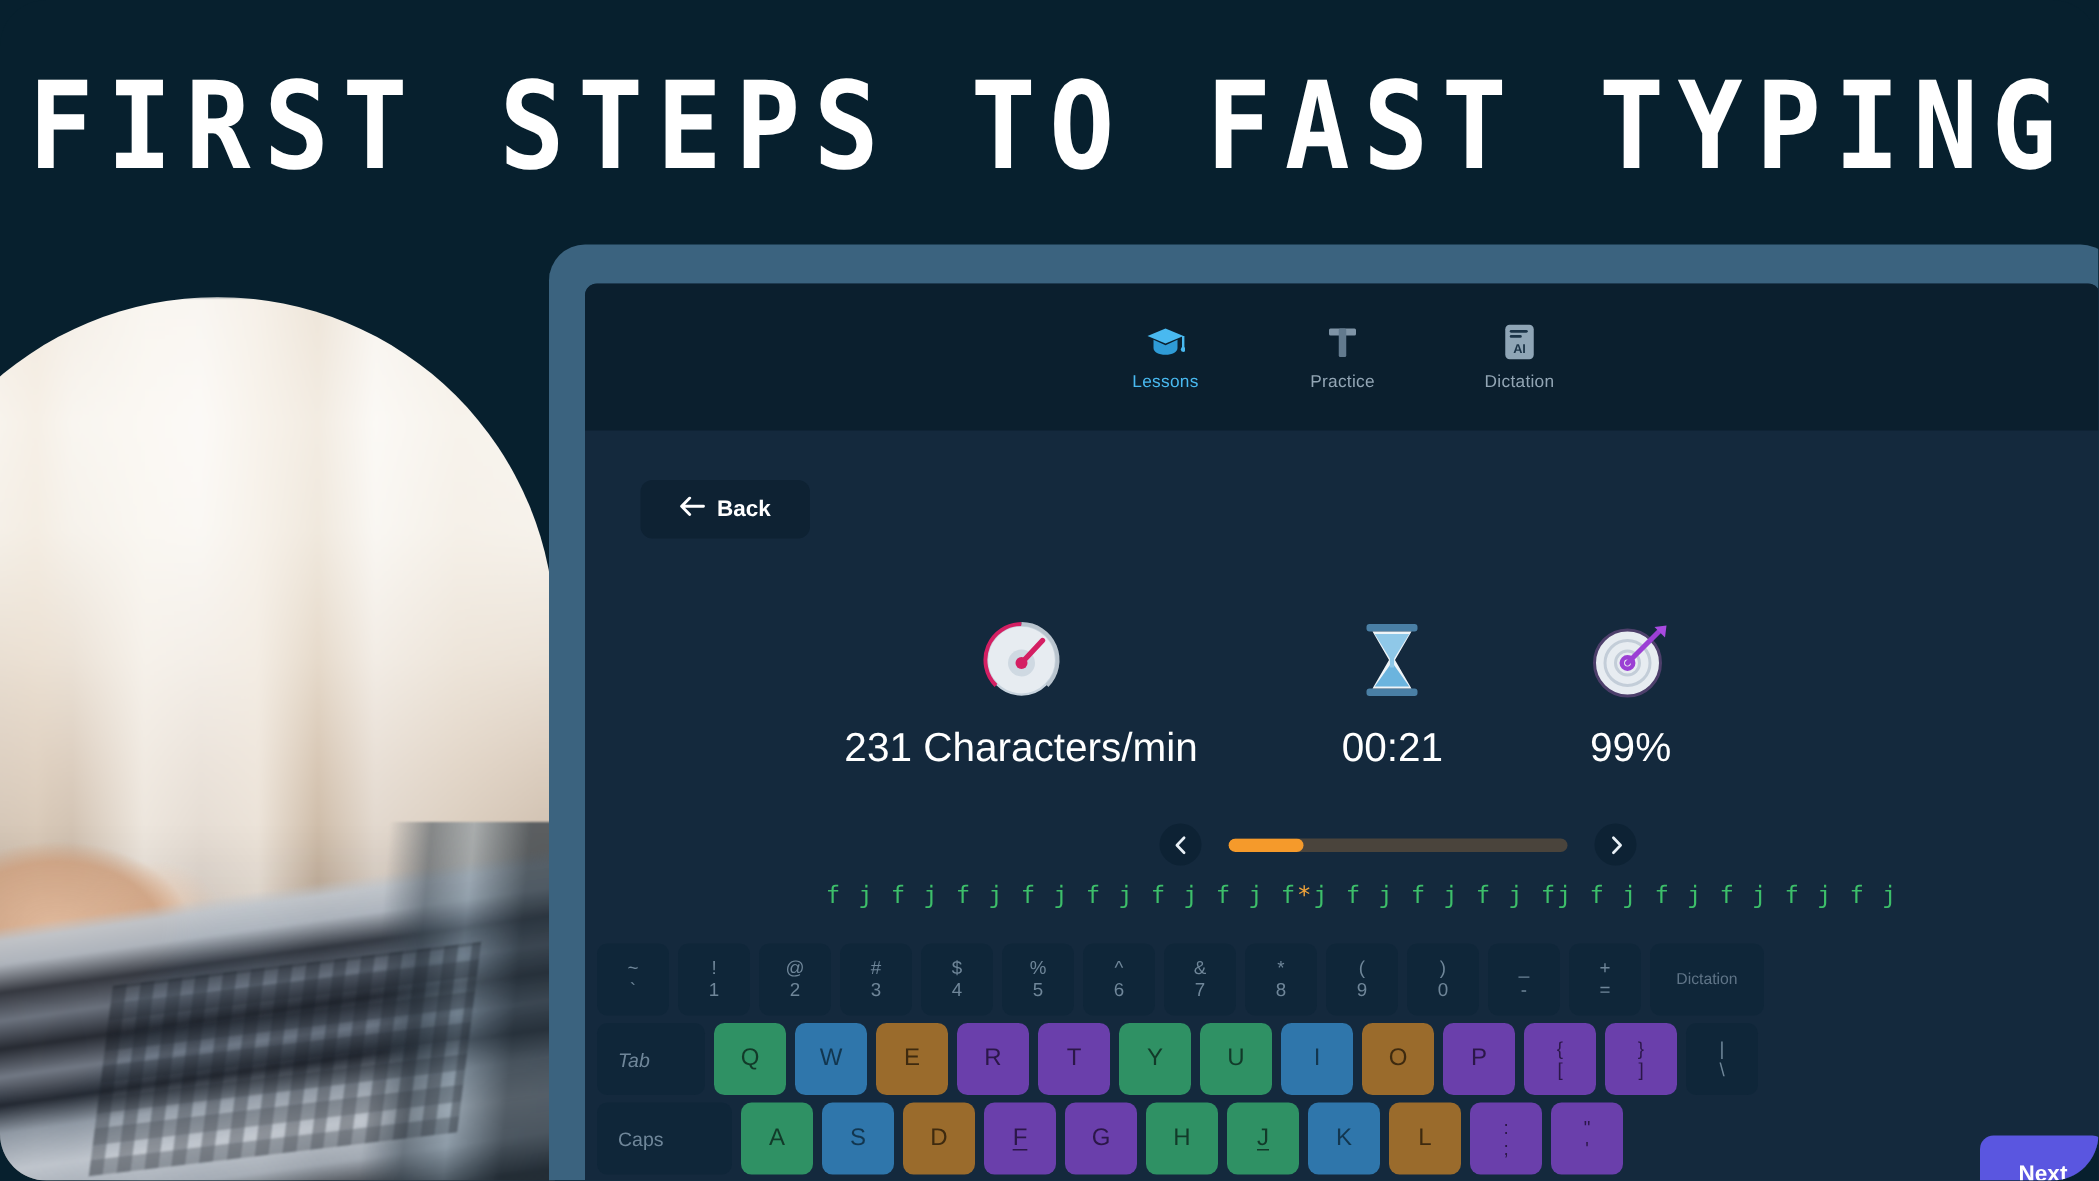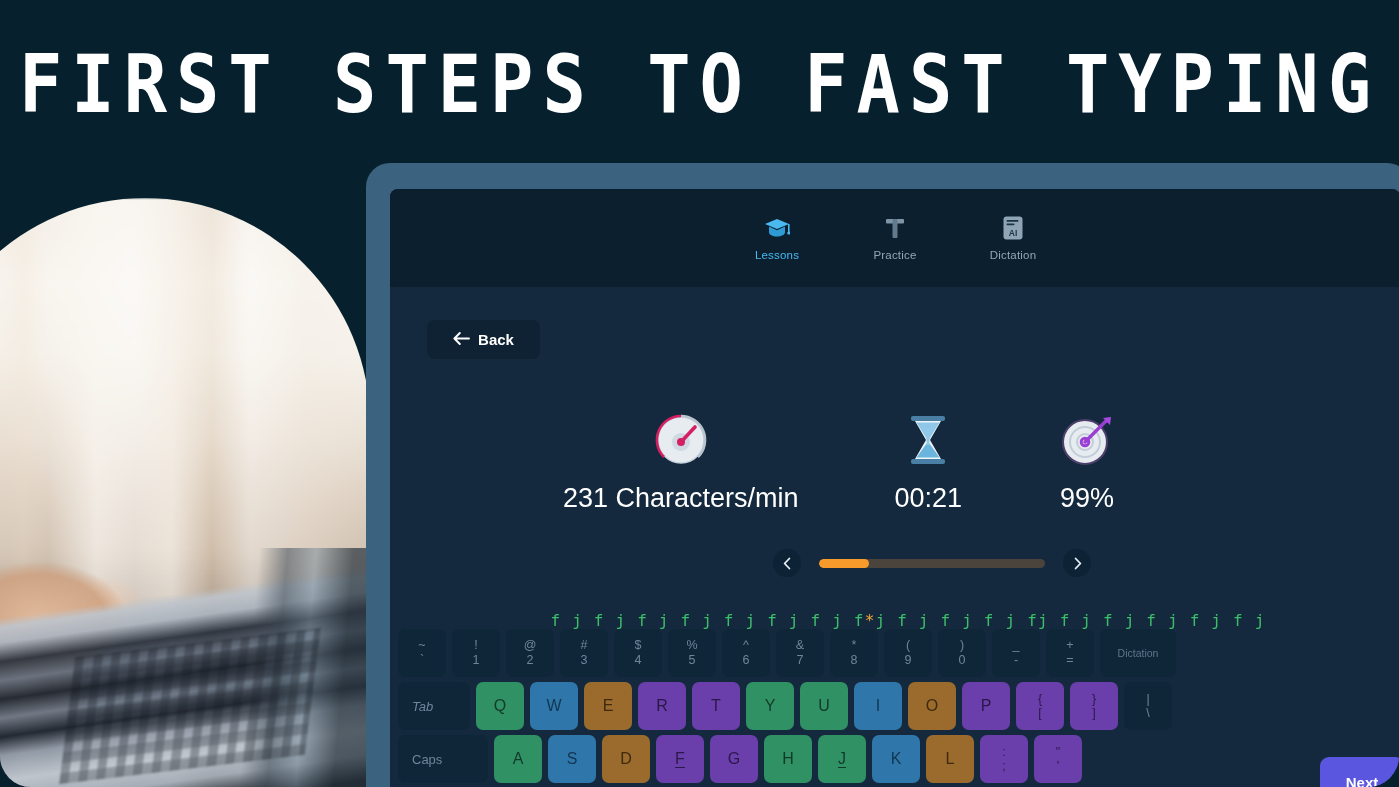--- a/index.html
+++ b/index.html
@@ -255,21 +255,20 @@
     position: absolute;
     left: 0; top: 398px;
     width: 1010px;
     text-align: center;
     font-family: "DejaVu Sans Mono", "Liberation Mono", monospace;
     font-size: 16px;
     letter-spacing: 1.2px;
     color: #3dbf6a;
     white-space: nowrap;
     padding-left: 26px;
-    margin-top: 24px;
   }
   .cursor-star { color: #f0a33a; }
 
   
   .keyboard {
     position: absolute;
     left: 0; top: 440px;
     width: 1010px;
     padding: 0 8px;
   }

